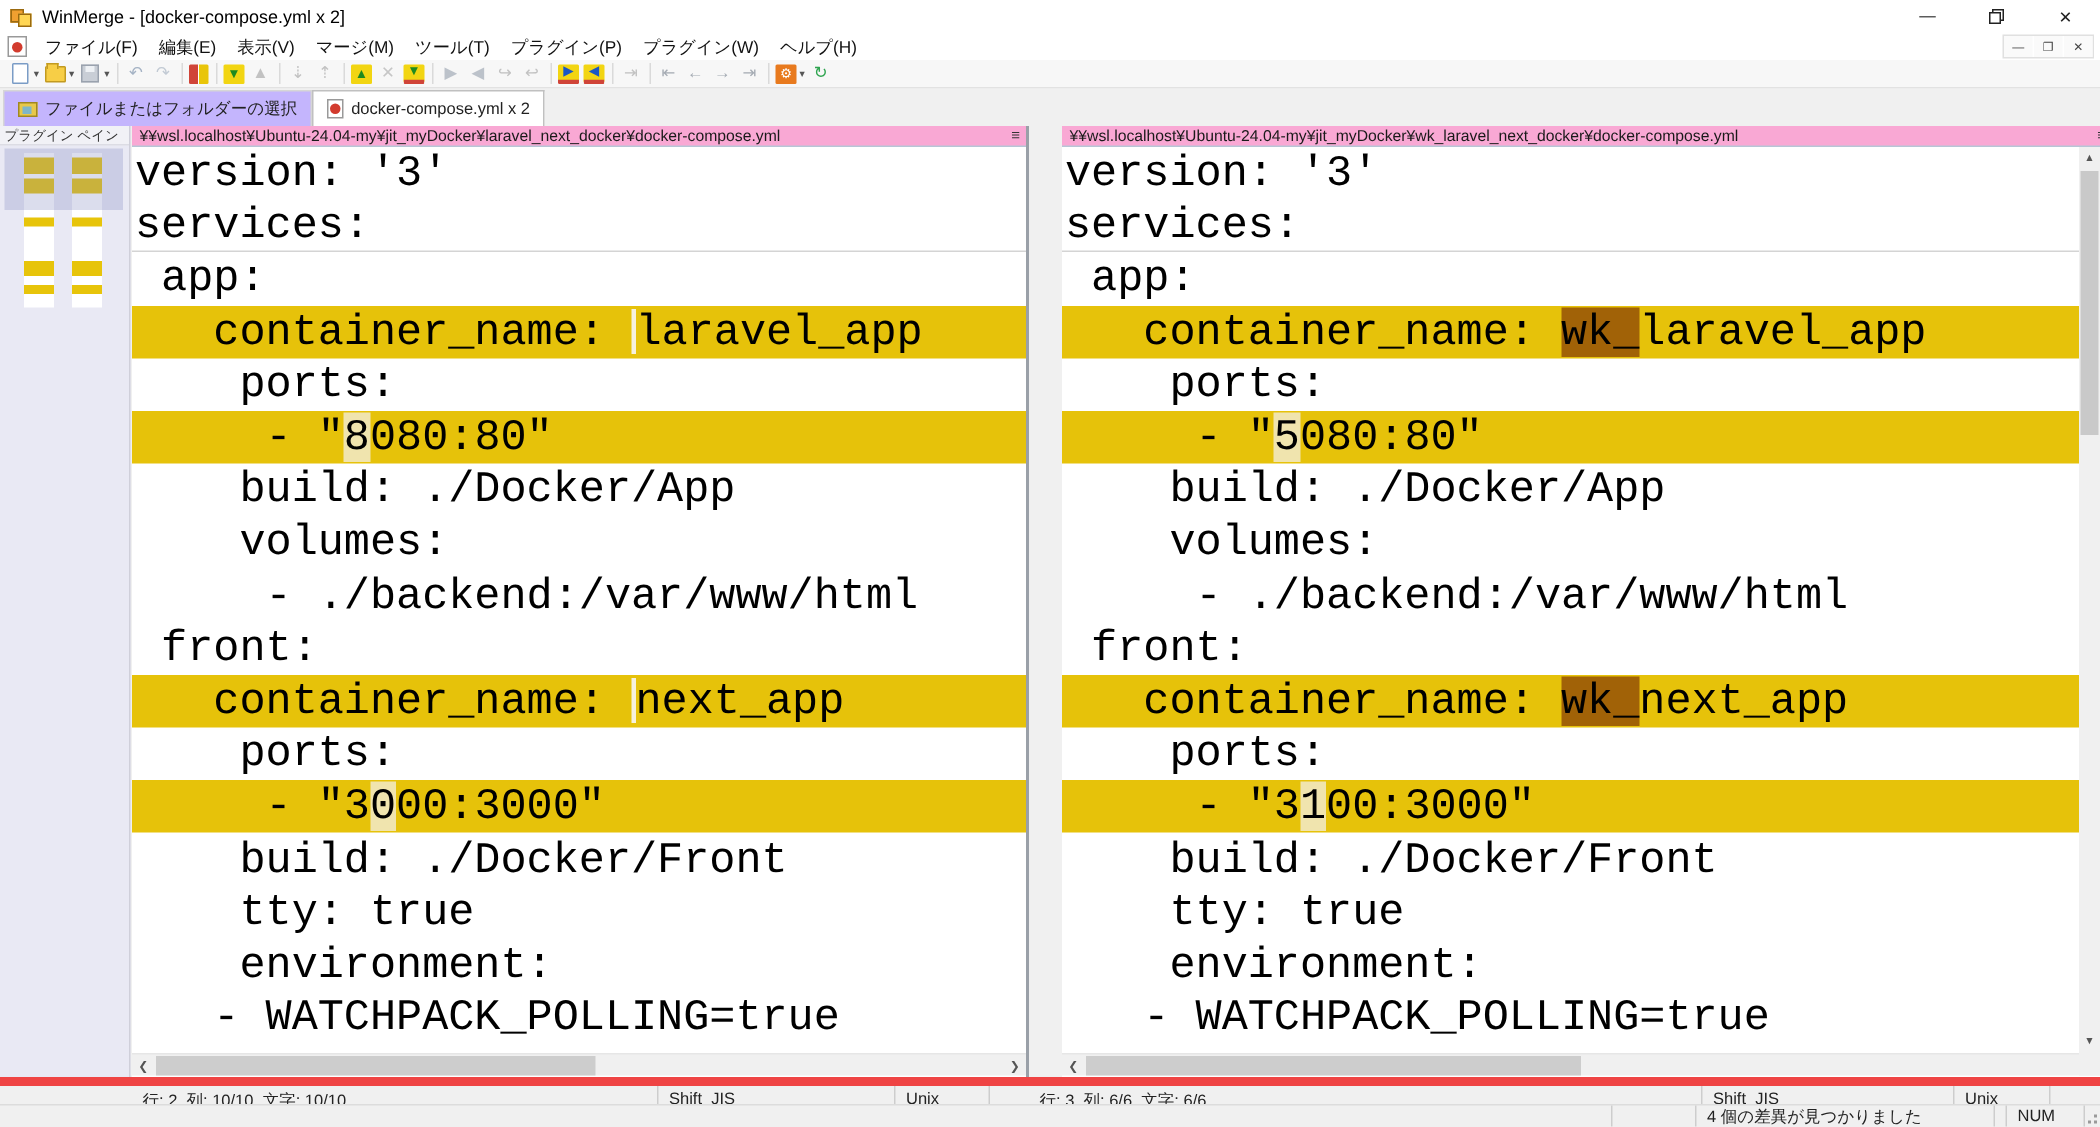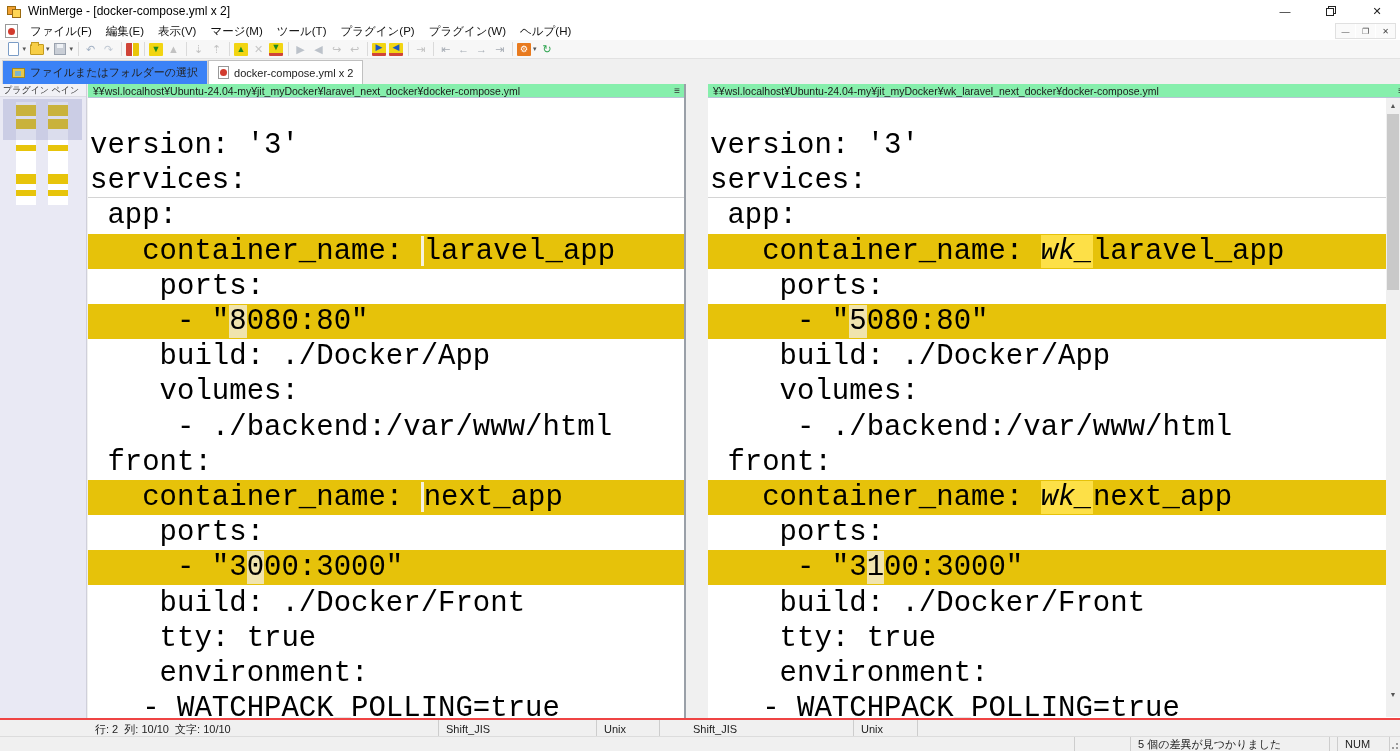--- a/index.html
+++ b/index.html
@@ -40,21 +40,21 @@
   .i-folder:before{content:"";position:absolute;left:0;top:-3px;width:6px;height:3px;background:#f7ce46;border:1px solid #c29a20;border-bottom:none;}
   .i-floppy{width:12px;height:12px;background:#c9ced6;border:1px solid #9aa2ae;position:relative;}
   .i-floppy:before{content:"";position:absolute;left:2px;top:0;width:6px;height:4px;background:#eef1f5;}
   .caret{font-size:7px;color:#555;margin-left:2px;}
   .tsep{width:1px;height:14px;background:#dadada;margin:0 3px;}
 
   
   .tabbar{position:absolute;top:59px;left:0;width:1400px;height:25px;background:#f0f0f0;
     display:flex;align-items:flex-end;padding-left:2px;}
   .tab{height:24px;display:flex;align-items:center;gap:5px;padding:0 9px;font-size:11px;
-    background:#3b82f6;border:1px solid #d6d6d6;border-bottom:none;color:#222;white-space:nowrap;}
+    background:#c4b5fd;border:1px solid #d6d6d6;border-bottom:none;color:#222;white-space:nowrap;}
   .tab.active{background:#fff;border-color:#c0c0c0;}
   .ticon-folder{width:13px;height:10px;background:#e8c84a;border:1px solid #a08820;position:relative;}
   .ticon-folder:before{content:"";position:absolute;left:2px;top:2px;width:6px;height:5px;background:#7fb6c8;}
   .ticon-doc{position:relative;width:11px;height:13px;background:#fff;border:1px solid #999;}
   .ticon-doc .dot{position:absolute;left:1px;top:2px;width:7px;height:7px;border-radius:50%;background:#d23b2e;}
 
   
   .locpane{position:absolute;top:84px;left:0;width:87px;height:652px;background:#e9e9f4;border-right:1px solid #cfcfda;}
   .lochdr{height:13px;background:#f1f1f6;border-bottom:1px solid #dcdce4;display:flex;align-items:center;
     font-size:9px;color:#333;padding:0 3px;white-space:nowrap;overflow:hidden;}
@@ -62,48 +62,48 @@
   .locbar{position:absolute;top:5px;width:20px;height:103px;background:#fff;}
   .locbar.b0{left:16px}.locbar.b1{left:48px}
   .stripe{position:absolute;left:0;width:100%;background:#e7c40a;}
   .locview{position:absolute;left:3px;top:2px;width:79px;height:41px;background:rgba(125,132,190,0.28);}
 
   
   .pane{position:absolute;top:84px;height:634px;background:#fff;}
   #paneL{left:88px;width:596px;}
   #paneR{left:708px;width:700px;}
   .pane-divider{position:absolute;top:84px;left:684px;width:2px;height:634px;background:#9aa0a8;}
-  .phdr{height:14px;background:#86efac;border-bottom:1px solid #b7c5d6;display:flex;align-items:center;
+  .phdr{height:14px;background:#f9a8d4;border-bottom:1px solid #b7c5d6;display:flex;align-items:center;
     font-size:10.5px;color:#1a1a1a;padding:0 5px;}
   .phdr .path{flex:1;white-space:nowrap;overflow:hidden;}
   .phdr .hmenu{color:#333;font-size:10px;letter-spacing:-1px;}
-  .ed{position:relative;height:604px;background:#fff;overflow:hidden;margin-top:30px;}
+  .ed{position:relative;height:604px;background:#fff;overflow:hidden;}
   .row{height:35.2px;display:flex;align-items:center;white-space:pre;
     font-family:"Liberation Mono","DejaVu Sans Mono",monospace;font-size:29px;font-weight:400;
     color:#000;padding-left:2px;}
   .row.diff{background:#e6c20a;}
   .row.sep{border-bottom:1px solid #d4d4d4;}
   .row span.word{background:#f0e4ae;}
-  .row span.ins{background:#fde047;font-style:italic;}
+  .row span.ins{background:#a16207;}
   .row span.mark{display:inline-block;width:3px;height:30px;background:#f6f1dd;}
 
   
   .hscroll{position:relative;height:15px;background:#f0f0f0;border-top:1px solid #e6e6e6;}
   .harrow{position:absolute;top:0;width:15px;height:15px;display:flex;align-items:center;justify-content:center;
     font-size:8px;color:#555;}
   .harrow.l{left:0}.harrow.r{right:0}
   .hthumb{position:absolute;top:1px;height:13px;background:#cdcdcd;}
   .vscroll{position:absolute;left:1386px;top:98px;width:14px;height:619px;background:#f0f0f0;}
   .varrow{position:absolute;left:0;width:14px;height:15px;display:flex;align-items:center;justify-content:center;
     font-size:7px;color:#555;}
   .varrow.u{top:0}.varrow.d{top:589px}
   .vthumb{position:absolute;left:1px;top:16px;width:12px;height:176px;background:#c9c9c9;}
 
   
-  .panestatus{position:absolute;top:718px;left:0;width:1400px;height:18px;background:#f0f0f0;border-top:2px solid #ef4444;}
+  .panestatus{position:absolute;top:718px;left:0;width:1400px;height:18px;background:#f0f0f0;border-top:6px solid #ef4444;}
   .pstat{position:absolute;top:0;height:18px;display:flex;font-size:11px;color:#222;}
   .pstat .cell{display:flex;align-items:center;padding:0 7px;border-right:1px solid #cdcdcd;white-space:pre;height:100%;}
   .pstat .cell.grow{flex:1;}
   .statusbar{position:absolute;top:736px;left:0;width:1400px;height:15px;background:#f0f0f0;
     border-top:1px solid #dcdcdc;display:flex;font-size:11px;color:#222;}
   .sbcell{display:flex;align-items:center;padding:0 7px;border-right:1px solid #cdcdcd;height:100%;white-space:nowrap;}
   .sbcell.grow{flex:1;border-right:1px solid #cdcdcd;}
   .grip{width:10px;position:relative;}
   .grip i{position:absolute;width:2px;height:2px;background:#9a9a9a;}
   .grip i:nth-child(1){right:2px;bottom:2px}
@@ -364,30 +364,31 @@
   </div>
 
   <div class="panestatus">
     <div class="pstat" style="left:88px;width:596px">
       <span class="cell grow">行: 2  列: 10/10  文字: 10/10</span>
       <span class="cell" style="width:158px">Shift_JIS</span>
       <span class="cell" style="width:63px">Unix</span>
       <span class="cell" style="width:24px;border-right:none"></span>
     </div>
     <div class="pstat" style="left:686px;width:714px">
+      <span class="cell grow">行: 3  列: 6/6  文字: 6/6</span>
       <span class="cell" style="width:168px">Shift_JIS</span>
       <span class="cell" style="width:64px">Unix</span>
       <span class="cell" style="width:33px;border-right:none"></span>
     </div>
   </div>
 
   <div class="statusbar">
     <span class="sbcell grow"></span>
     <span class="sbcell" style="width:56px"></span>
-    <span class="sbcell" style="width:199px">5 個の差異が見つかりました</span>
+    <span class="sbcell" style="width:199px">4 個の差異が見つかりました</span>
     <span class="sbcell" style="width:8px;padding:0"></span>
     <span class="sbcell" style="width:52px">NUM</span>
     <span class="grip">
         <i></i>
         <i></i>
         <i></i>
       </span>
   </div>
 
 </div>

